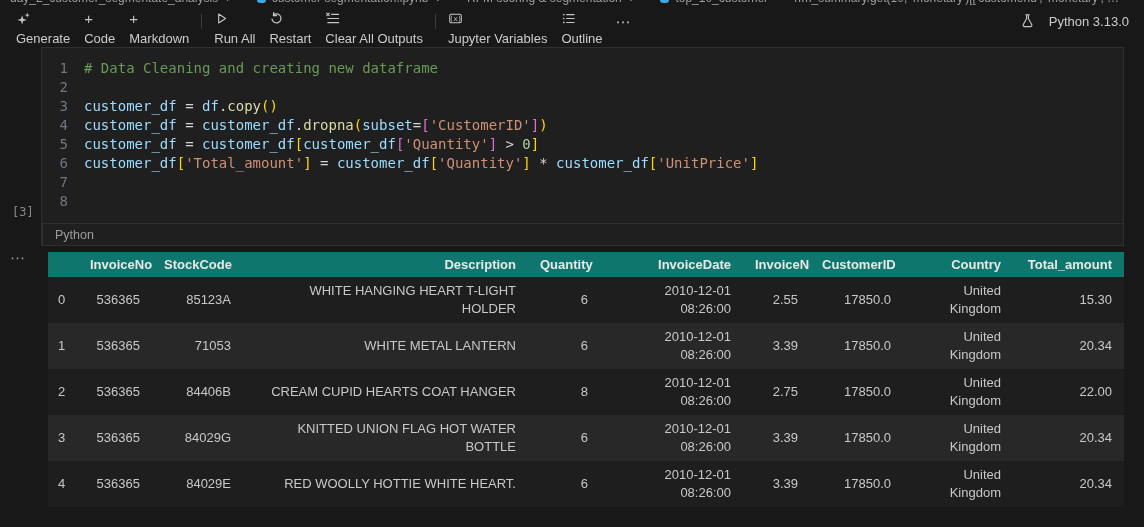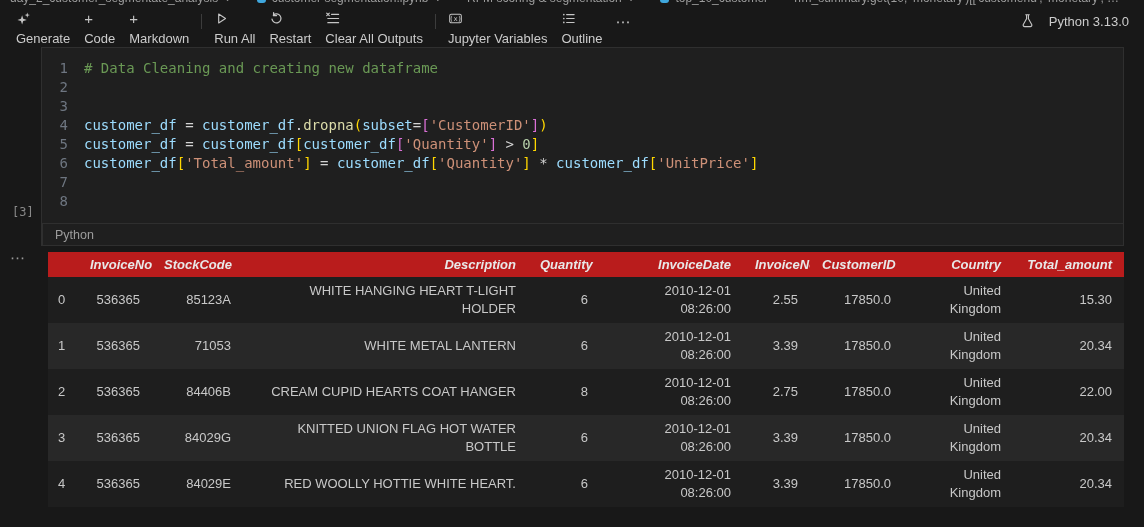--- a/index.html
+++ b/index.html
@@ -64,22 +64,22 @@
 
   
   .output-row { display:flex; margin-top:6px; }
   .output-gutter { width:48px; position:relative; }
   .output-toggle {
     position:absolute; left:10px; top:-3px;
     color:#9a9a9a; font-size:15px; letter-spacing:1px; cursor:pointer;
   }
   table.df { width:1076px; border-collapse:collapse; table-layout:fixed; font-size:13px; color:#c8c8c8; }
   table.df th {
-    background:#b91c1c; color:#e8e8e8; font-weight:bold;
-    padding:4px 12px; height:25px; text-align:right; overflow:hidden;font-style:italic;
+    background:#0f766e; color:#e8e8e8; font-weight:bold;
+    padding:4px 12px; height:25px; text-align:right; overflow:hidden;
   }
   table.df td {
     padding:5px 12px; height:36px; text-align:right; vertical-align:middle;
     line-height:18px; overflow:hidden; word-wrap:break-word;
   }
   table.df td.idx, table.df th.idx { text-align:left; padding-left:10px; }
   table.df td.nowrap { white-space:nowrap; }
   table.df tbody tr:nth-child(odd)  { background:#1e1e1e; }
   table.df tbody tr:nth-child(even) { background:#282828; }
 </style>
@@ -200,20 +200,21 @@
       <div class="code-line">
         <span class="ln">1</span>
         <span class="code-text"><span class="tok-cm"># Data Cleaning and creating new dataframe</span></span>
       </div>
       <div class="code-line">
         <span class="ln">2</span>
         <span class="code-text"></span>
       </div>
       <div class="code-line">
         <span class="ln">3</span>
+        <span class="code-text"><span class="tok-v">customer_df</span><span class="tok-o"> = </span><span class="tok-v">df</span><span class="tok-o">.</span><span class="tok-f">copy</span><span class="tok-b1">()</span></span>
       </div>
       <div class="code-line">
         <span class="ln">4</span>
         <span class="code-text"><span class="tok-v">customer_df</span><span class="tok-o"> = </span><span class="tok-v">customer_df</span><span class="tok-o">.</span><span class="tok-f">dropna</span><span class="tok-b1">(</span><span class="tok-v">subset</span><span class="tok-o">=</span><span class="tok-b2">[</span><span class="tok-s">'CustomerID'</span><span class="tok-b2">]</span><span class="tok-b1">)</span></span>
       </div>
       <div class="code-line">
         <span class="ln">5</span>
         <span class="code-text"><span class="tok-v">customer_df</span><span class="tok-o"> = </span><span class="tok-v">customer_df</span><span class="tok-b1">[</span><span class="tok-v">customer_df</span><span class="tok-b2">[</span><span class="tok-s">'Quantity'</span><span class="tok-b2">]</span><span class="tok-o"> &gt; </span><span class="tok-n">0</span><span class="tok-b1">]</span></span>
       </div>
       <div class="code-line">

